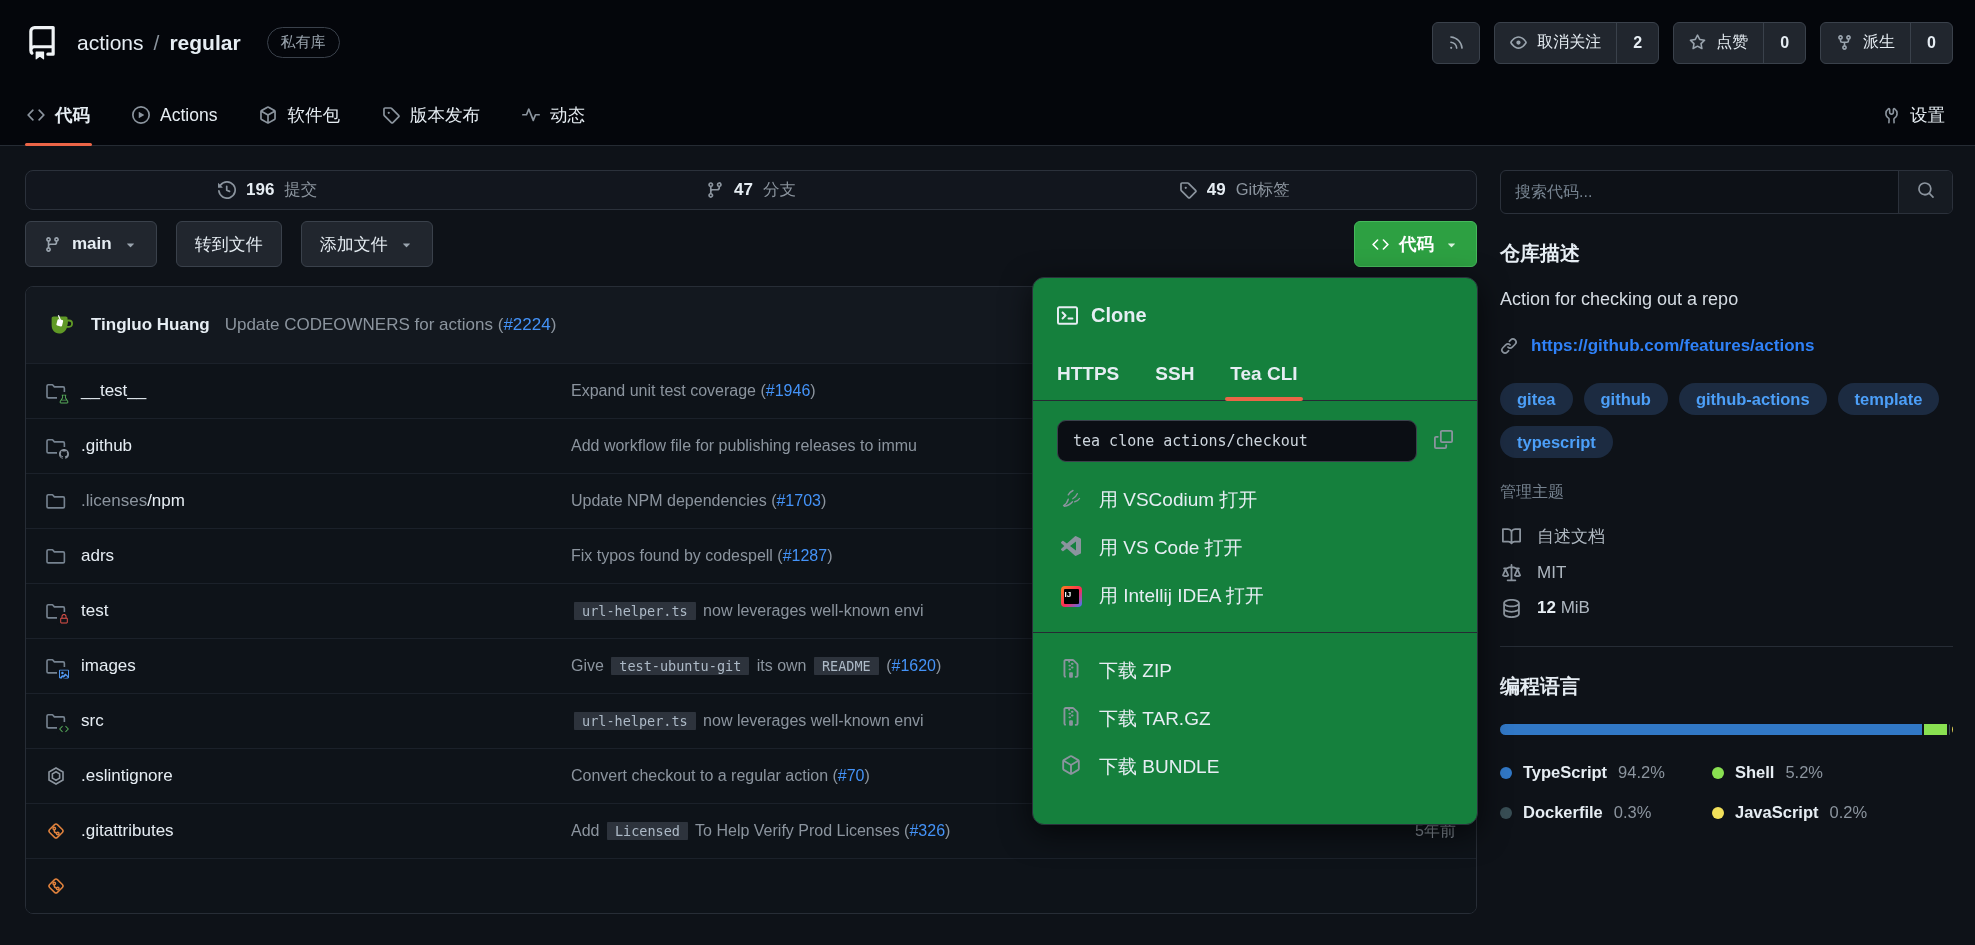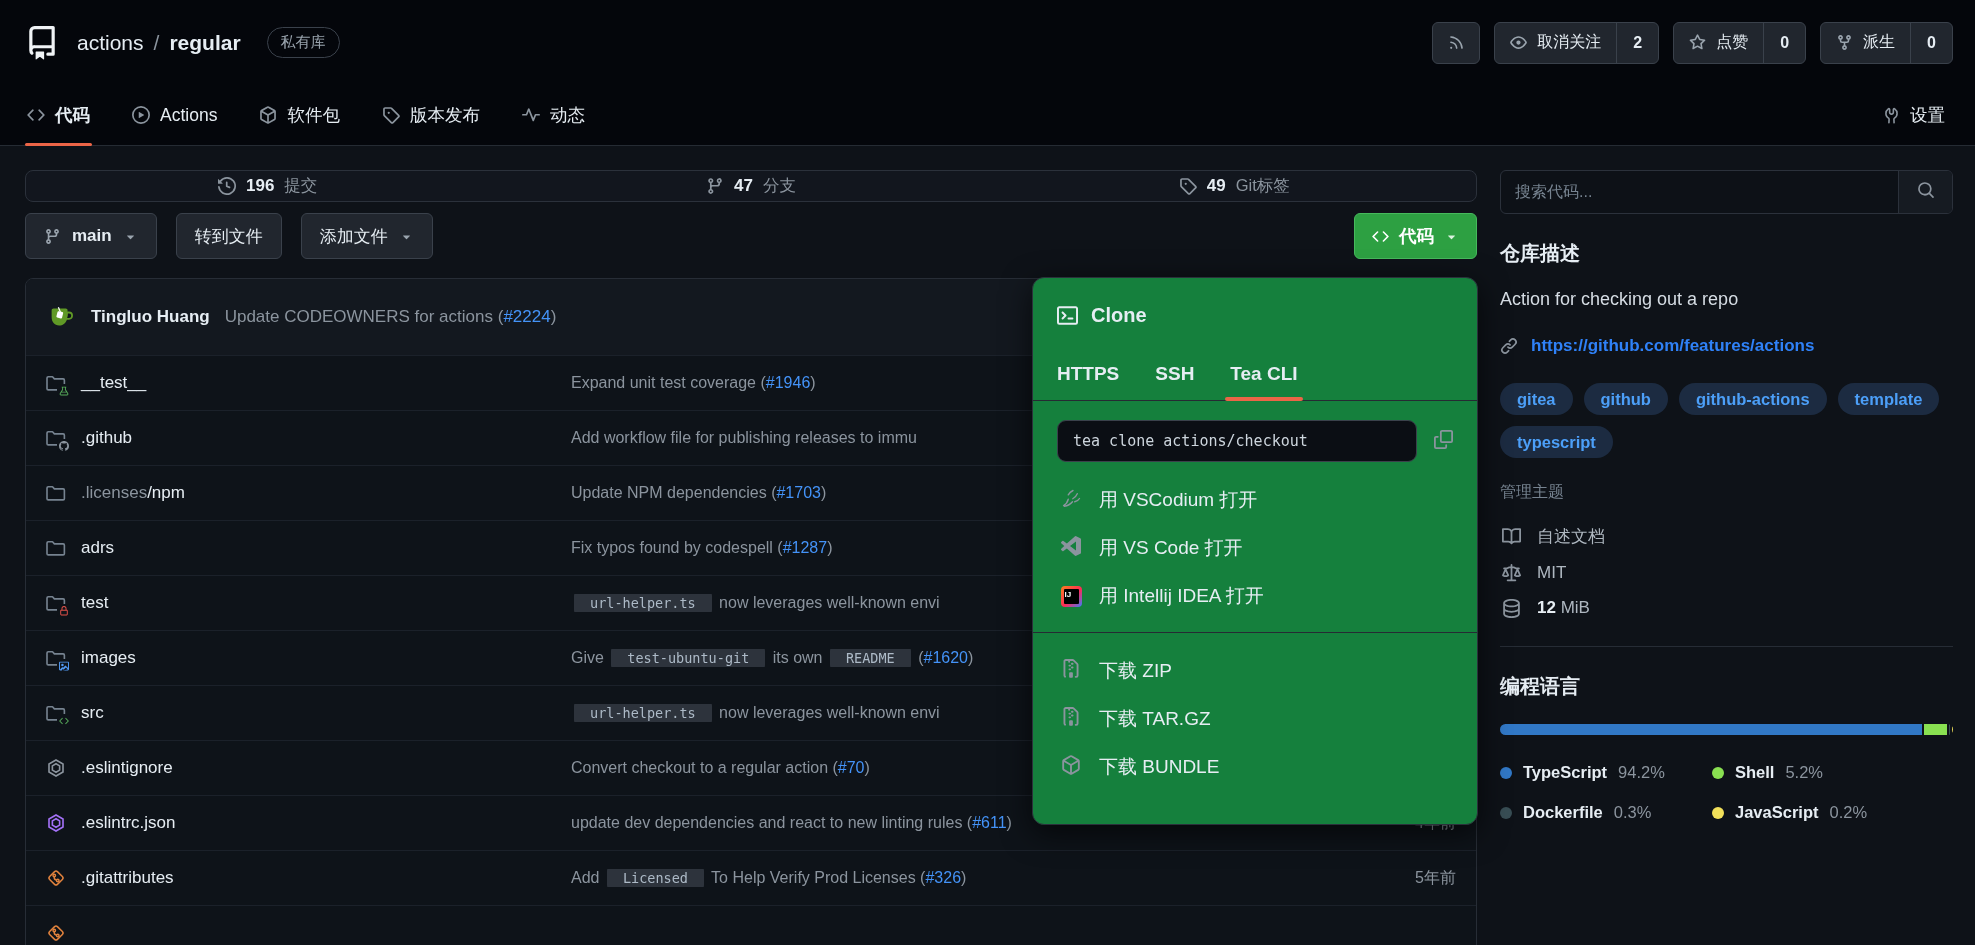--- a/index.html
+++ b/index.html
@@ -33,21 +33,21 @@
   .tab .ticon { color:#8b949e; display:flex; }
   .tab.active { font-weight:700; }
   .tab.active::after { content:""; position:absolute; left:-2px; right:-2px; bottom:-1px;
     height:3px; background:#ec6547; border-radius:3px; }
   .tab-settings { margin-left:auto; }
 
   
   .content { display:flex; padding:24px 22px 0 25px; gap:23px; }
   .main { width:1452px; flex:none; }
 
-  .statsbar { height:32px; border:1px solid #2b313b; background:#12161e; border-radius:8px;
+  .statsbar { height:40px; border:1px solid #2b313b; background:#12161e; border-radius:8px;
     display:flex; margin-bottom:11px; }
   .stat { flex:1; display:flex; align-items:center; justify-content:center; gap:10px;
     color:#8b949e; font-size:16.5px; cursor:pointer; }
   .stat b { color:#e6edf3; font-weight:700; font-size:17px; }
   .stat .sicon { display:flex; color:#8b949e; }
 
   .toolbar { display:flex; gap:19px; margin-bottom:19px; height:46px; }
   .tbtn { display:flex; align-items:center; gap:11px; padding:0 18px; background:#21262e;
     border:1px solid #3a414b; border-radius:6px; font-size:17px; color:#e6edf3; cursor:pointer; }
   .tbtn .bicon { color:#9aa4ae; display:flex; }
@@ -70,21 +70,21 @@
     padding:0 20px; font-size:17px; background:#0e1319; }
   .fname { width:525px; flex:none; display:flex; align-items:center; gap:15px; }
   .fname a { color:#e6edf3; text-decoration:none; cursor:pointer; }
   .fname .muted-prefix { color:#8b949e; }
   .ficon { position:relative; width:20px; height:20px; flex:none; color:#768390; display:flex; }
   .fbadge { position:absolute; right:-4px; bottom:-4px; width:13px; height:13px;
     background:#0e1319; border-radius:3px; display:flex; align-items:center; justify-content:center; }
   .fmsg { flex:1; color:#8b949e; font-size:16px; white-space:nowrap; overflow:hidden; }
   .fdate { width:110px; text-align:right; color:#8b949e; font-size:16px; white-space:nowrap; }
   .chip { font-family:"DejaVu Sans Mono","Liberation Mono",monospace; font-size:13.5px;
-    background:#2d333c; padding:3px 16px; border-radius:4px; color:#adbac7; margin:0 3px; }
+    background:#2d333c; padding:3px 8px; border-radius:4px; color:#adbac7; margin:0 3px; }
 
   
   .sidebar { flex:1; color:#adb6c0; }
   .search { display:flex; height:44px; border:1px solid #2b313b; border-radius:6px;
     overflow:hidden; background:#0d1117; }
   .search input { flex:1; background:transparent; border:none; outline:none; color:#e6edf3;
     font-size:16px; padding:0 14px; font-family:inherit; }
   .search input::placeholder { color:#768390; }
   .search-btn { width:54px; border-left:1px solid #2b313b; display:flex; align-items:center;
     justify-content:center; color:#8b949e; cursor:pointer; background:#161b22; }
@@ -454,33 +454,20 @@
                   </svg>
                 </span>
                 <a>.eslintignore</a>
               </div>
               <div class="fmsg"><span>Convert checkout to a regular action (</span><a class="ilink">#70</a><span>)</span></div>
               <div class="fdate"></div>
             </div>
             <div class="frow">
               <div class="fname">
                 <span class="ficon">
-                  <svg width="20" height="20" viewBox="0 0 16 16" fill="none" stroke="#a371f7" stroke-width="1.3">
-                    <path d="M8 1.6 13.6 4.8v6.4L8 14.4 2.4 11.2V4.8Z"></path>
-                    <path d="M8 4.6 10.9 6.3v3.4L8 11.4 5.1 9.7V6.3Z"></path>
-                  </svg>
-                </span>
-                <a>.eslintrc.json</a>
-              </div>
-              <div class="fmsg"><span>update dev dependencies and react to new linting rules (</span><a class="ilink">#611</a><span>)</span></div>
-              <div class="fdate">4年前</div>
-            </div>
-            <div class="frow">
-              <div class="fname">
-                <span class="ficon">
                   <svg width="20" height="20" viewBox="0 0 16 16" fill="none" stroke="#e0823d" stroke-width="1.2">
                     <rect x="3.6" y="3.6" width="8.8" height="8.8" rx="1.6" transform="rotate(45 8 8)"></rect>
                     <circle cx="6.6" cy="6" r="1"></circle>
                     <circle cx="9.4" cy="10" r="1"></circle>
                     <path d="M6.6 7v.6a2 2 0 0 0 2 2h.2"></path>
                   </svg>
                 </span>
                 <a>.gitattributes</a>
               </div>
               <div class="fmsg"><span>Add </span><span class="chip">Licensed</span><span> To Help Verify Prod Licenses (</span><a class="ilink">#326</a><span>)</span></div>

